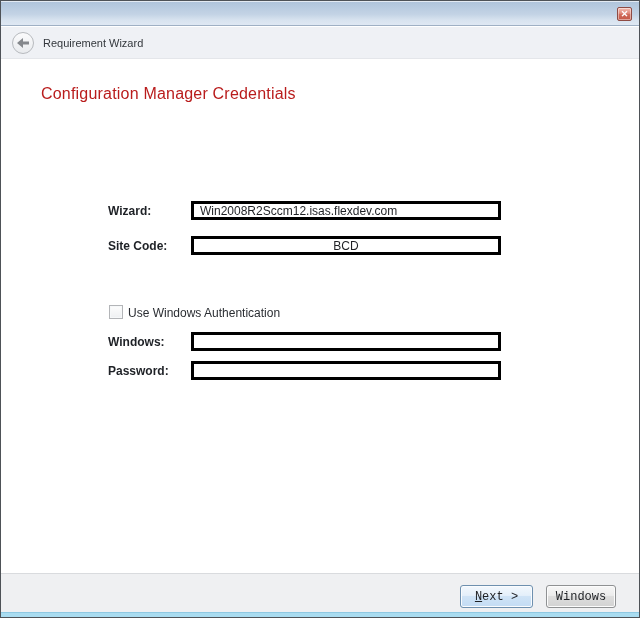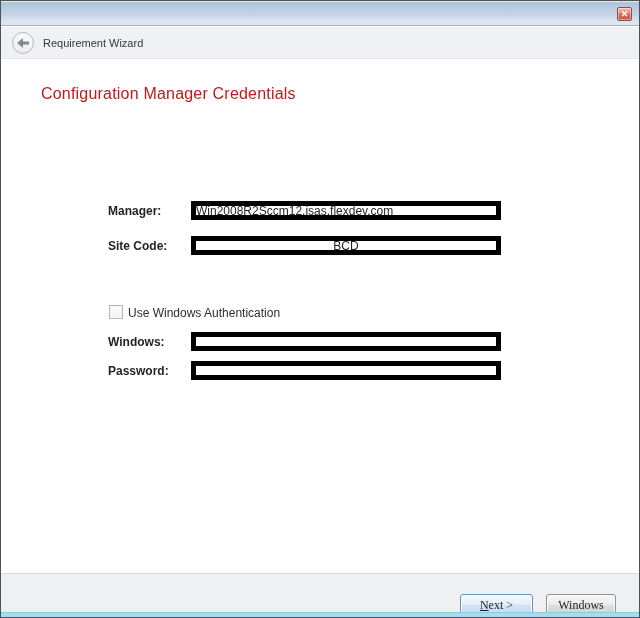--- a/index.html
+++ b/index.html
@@ -68,25 +68,25 @@
   }
 
   .field-label {
     position: absolute;
     font-size: 12px; font-weight: bold; color: #1e2126;
     white-space: nowrap;
   }
   .text-input {
     position: absolute;
     width: 310px; height: 19px;
-    border: 5px solid #000000;
+    border: 3px solid #000000;
     background: #ffffff;
     font-family: "Liberation Sans", sans-serif;
     font-size: 12px; color: #1f2125;
-    padding: 1px 0;
+    padding: 1px 6px;
     outline: none;
   }
   .checkbox {
     position: absolute;
     width: 14px; height: 14px;
     border: 1px solid #b3b5b8;
     background: linear-gradient(#fdfdfd, #eef0f2);
     box-shadow: inset 0 0 0 1px #f6f8f9;
   }
   .checkbox-label {
@@ -95,23 +95,23 @@
     white-space: nowrap;
   }
 
   
   .footer {
     position: absolute; left: 0; top: 572px; right: 0; height: 40px;
     background: #eff0f2;
     border-top: 1px solid #d9dbde;
   }
   .btn {
-    position: absolute; top: 20px; height: 23px;
+    position: absolute; top: 11px; height: 23px;
     border-radius: 3px;
-    font-family: Liberation Serif, serif;
+    font-family: Liberation Mono, monospace;
     font-size: 12px; color: #1e2024;
     text-align: center; cursor: default; padding: 0 6px;
   }
   .btn-next {
     left: 459px; width: 73px;
     border: 1px solid #6e90af;
     background: linear-gradient(#f3f8fd, #e4effa 45%, #cfe3f6 50%, #c3dcf4);
     box-shadow: inset 0 0 0 1px #fafcfe;
   }
   .btn-cancel {
@@ -147,21 +147,21 @@
           <path d="M6 0 L0 5 L6 10 L6 6.6 L12 6.6 L12 3.4 L6 3.4 Z" fill="#85888c"></path>
         </svg>
       </span>
     </button>
     <div class="header-title">Requirement Wizard</div>
   </div>
 
   <div class="content">
     <div class="page-heading">Configuration Manager Credentials</div>
 
-    <label class="field-label" style="left:107px; top:144px;">Manager:</label>
+    <label class="field-label" style="left:107px; top:144px;">Wizard:</label>
     <input class="text-input" style="left: 190px; top: 141px;" type="text" value="Win2008R2Sccm12.isas.flexdev.com">
 
     <label class="field-label" style="left:107px; top:179px;">Site Code:</label>
     <input class="text-input" style="left: 190px; top: 176px; text-align: center;" type="text" value="BCD">
 
     <span class="checkbox" style="left:108px; top:245px;"></span>
     <label class="checkbox-label" style="left:127px; top:246px;">Use Windows Authentication</label>
 
     <label class="field-label" style="left:107px; top:275px;">Windows:</label>
     <input class="text-input" style="left: 190px; top: 272px;" type="text" value="">

